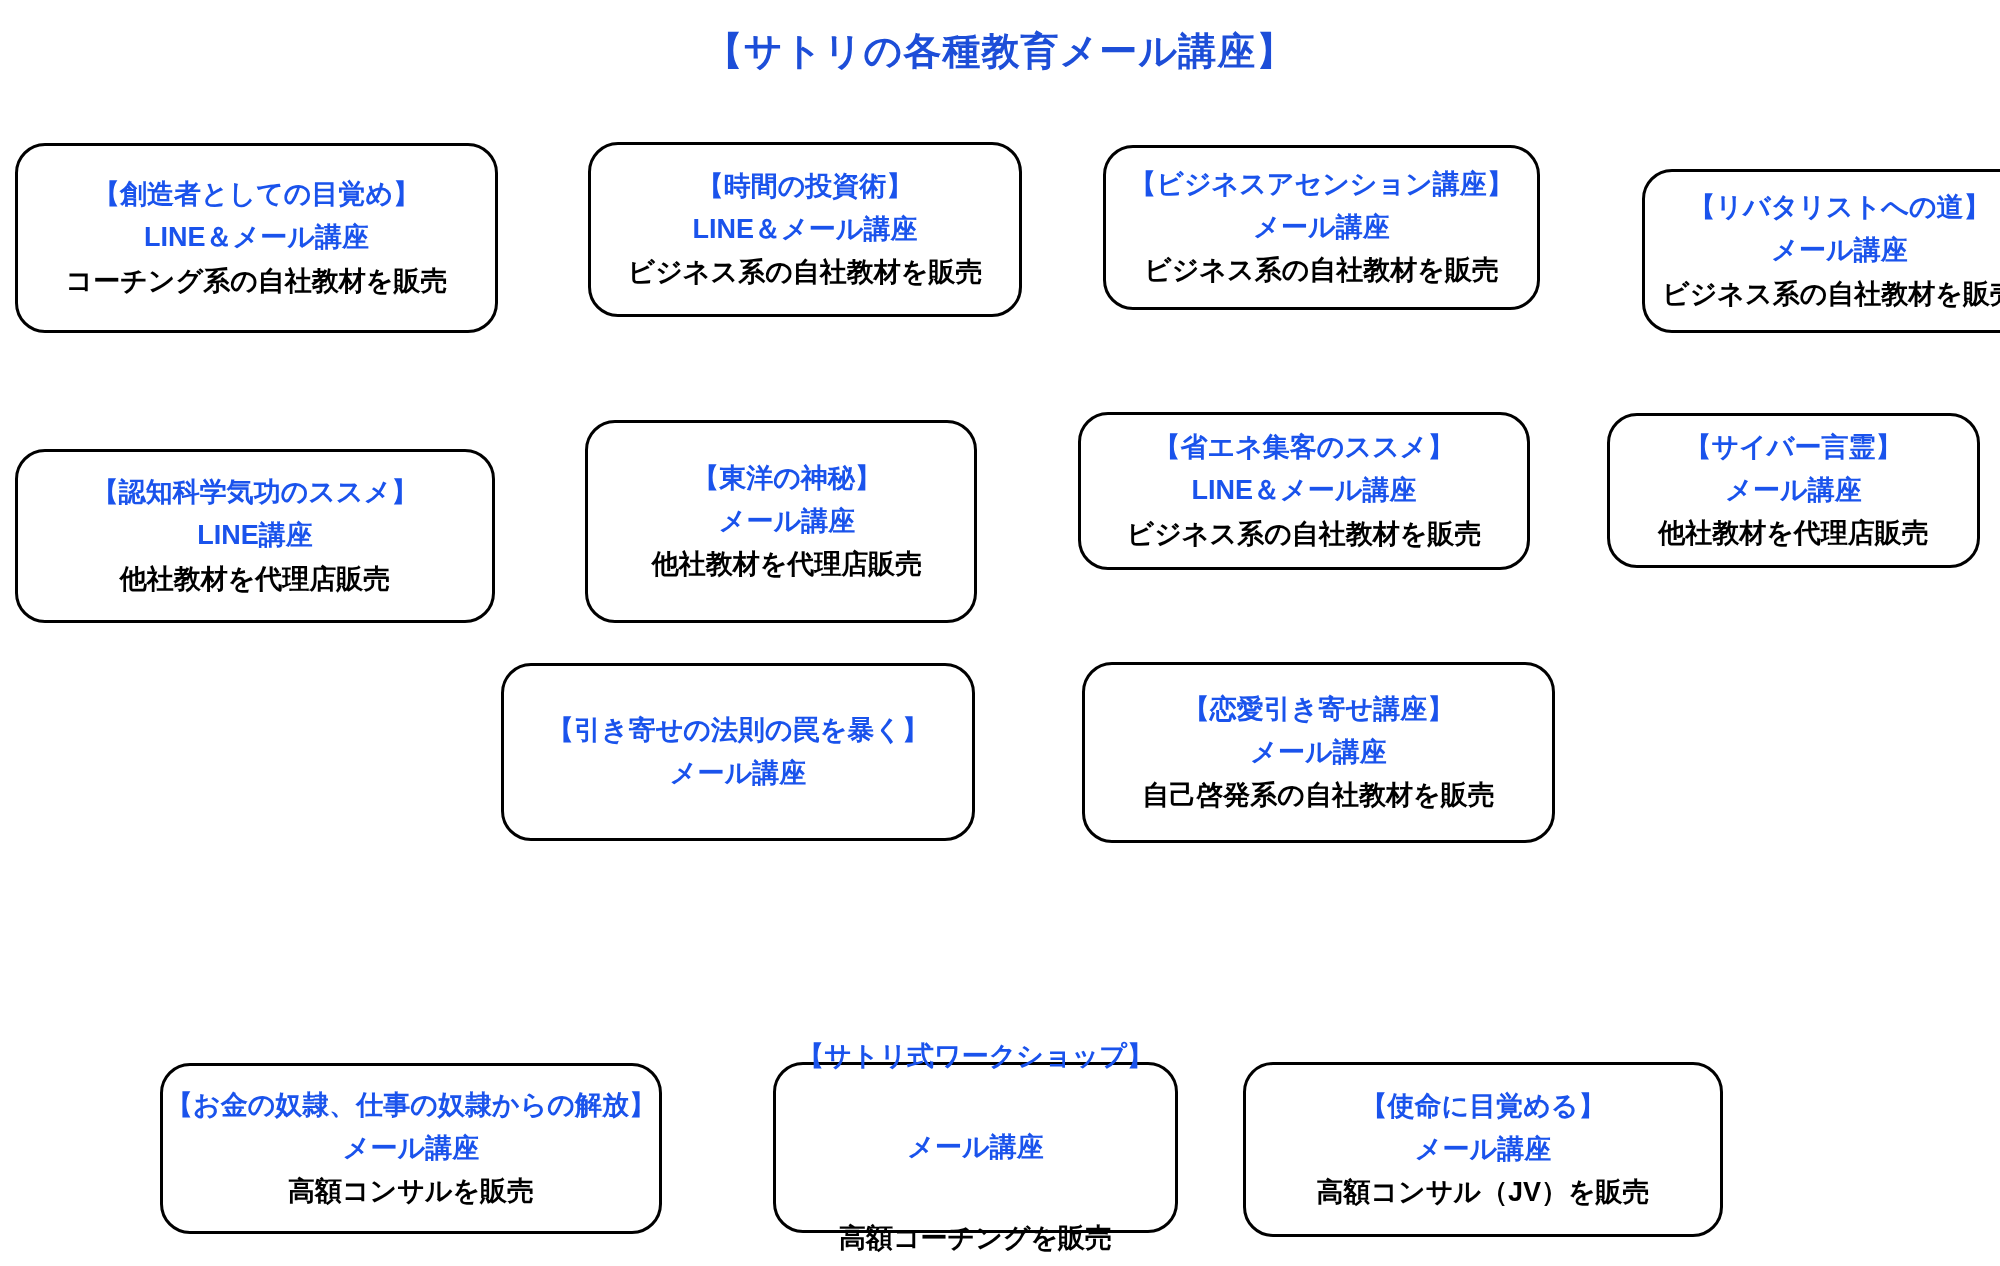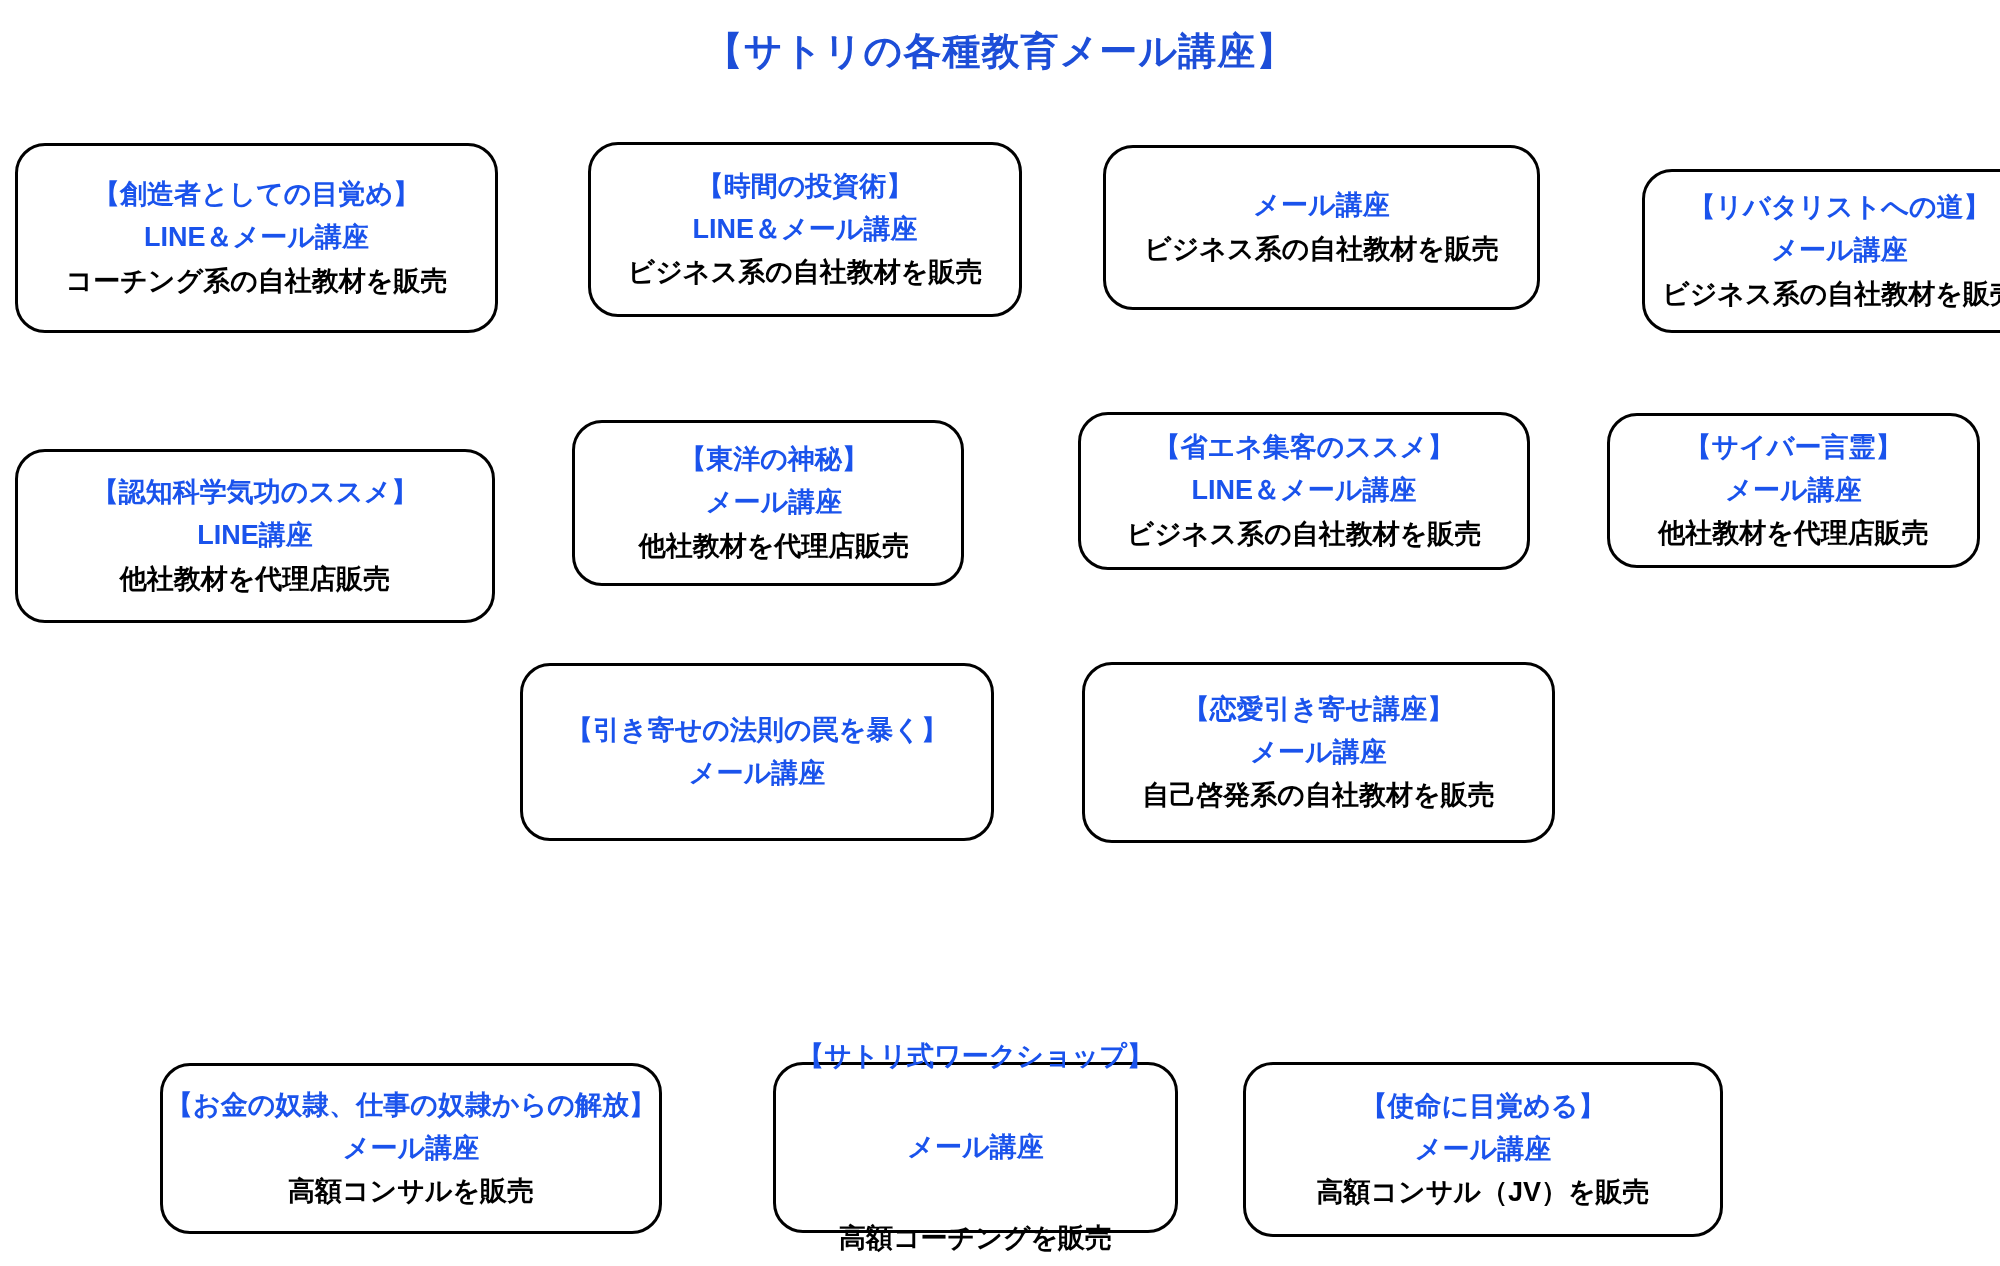--- a/index.html
+++ b/index.html
@@ -22,25 +22,25 @@
   .course-line{display:block;white-space:nowrap;font-size:27px;line-height:1.6;}
   .course-title,.course-type{color:#1a53ec;}
   .course-sales{color:#000000;}
   
   .b1{left:15px;top:143px;width:483px;height:190px;text-align:center;}
   .b2{left:588px;top:142px;width:434px;height:175px;}
   .b3{left:1103px;top:145px;width:437px;height:165px;}
   .b4{left:1642px;top:140px;width:395px;height:164px;margin-top:29px;}
   
   .b5{left:15px;top:418px;width:480px;height:174px;margin-top:31px;}
-  .b6{left:572px;top:420px;width:392px;height:166px;padding-left:12px;}
+  .b6{left:585px;top:420px;width:392px;height:203px;padding-left:12px;}
   .b7{left:1078px;top:412px;width:452px;height:158px;}
   .b8{left:1607px;top:413px;width:373px;height:155px;}
   
-  .b9{left:520px;top:663px;width:474px;height:178px;}
+  .b9{left:501px;top:663px;width:474px;height:178px;}
   .b10{left:1082px;top:662px;width:473px;height:181px;}
   
   .b11{left:160px;top:1063px;width:502px;height:171px;}
   .b12{left:773px;top:1062px;width:405px;height:171px;gap:48px;}
   .b13{left:1243px;top:1062px;width:480px;height:175px;}
 </style>
 </head>
 <body>
 
 <div class="page-title">【サトリの各種教育メール講座】</div>
@@ -49,20 +49,21 @@
   <span class="course-line course-title">【創造者としての目覚め】</span>
   <span class="course-line course-type">LINE＆メール講座</span>
   <span class="course-line course-sales">コーチング系の自社教材を販売</span>
 </div>
 <div class="course-card b2">
   <span class="course-line course-title">【時間の投資術】</span>
   <span class="course-line course-type">LINE＆メール講座</span>
   <span class="course-line course-sales">ビジネス系の自社教材を販売</span>
 </div>
 <div class="course-card b3">
+  <span class="course-line course-title">【ビジネスアセンション講座】</span>
   <span class="course-line course-type">メール講座</span>
   <span class="course-line course-sales">ビジネス系の自社教材を販売</span>
 </div>
 <div class="course-card b4">
   <span class="course-line course-title">【リバタリストへの道】</span>
   <span class="course-line course-type">メール講座</span>
   <span class="course-line course-sales">ビジネス系の自社教材を販売</span>
 </div>
 
 <div class="course-card b5">

